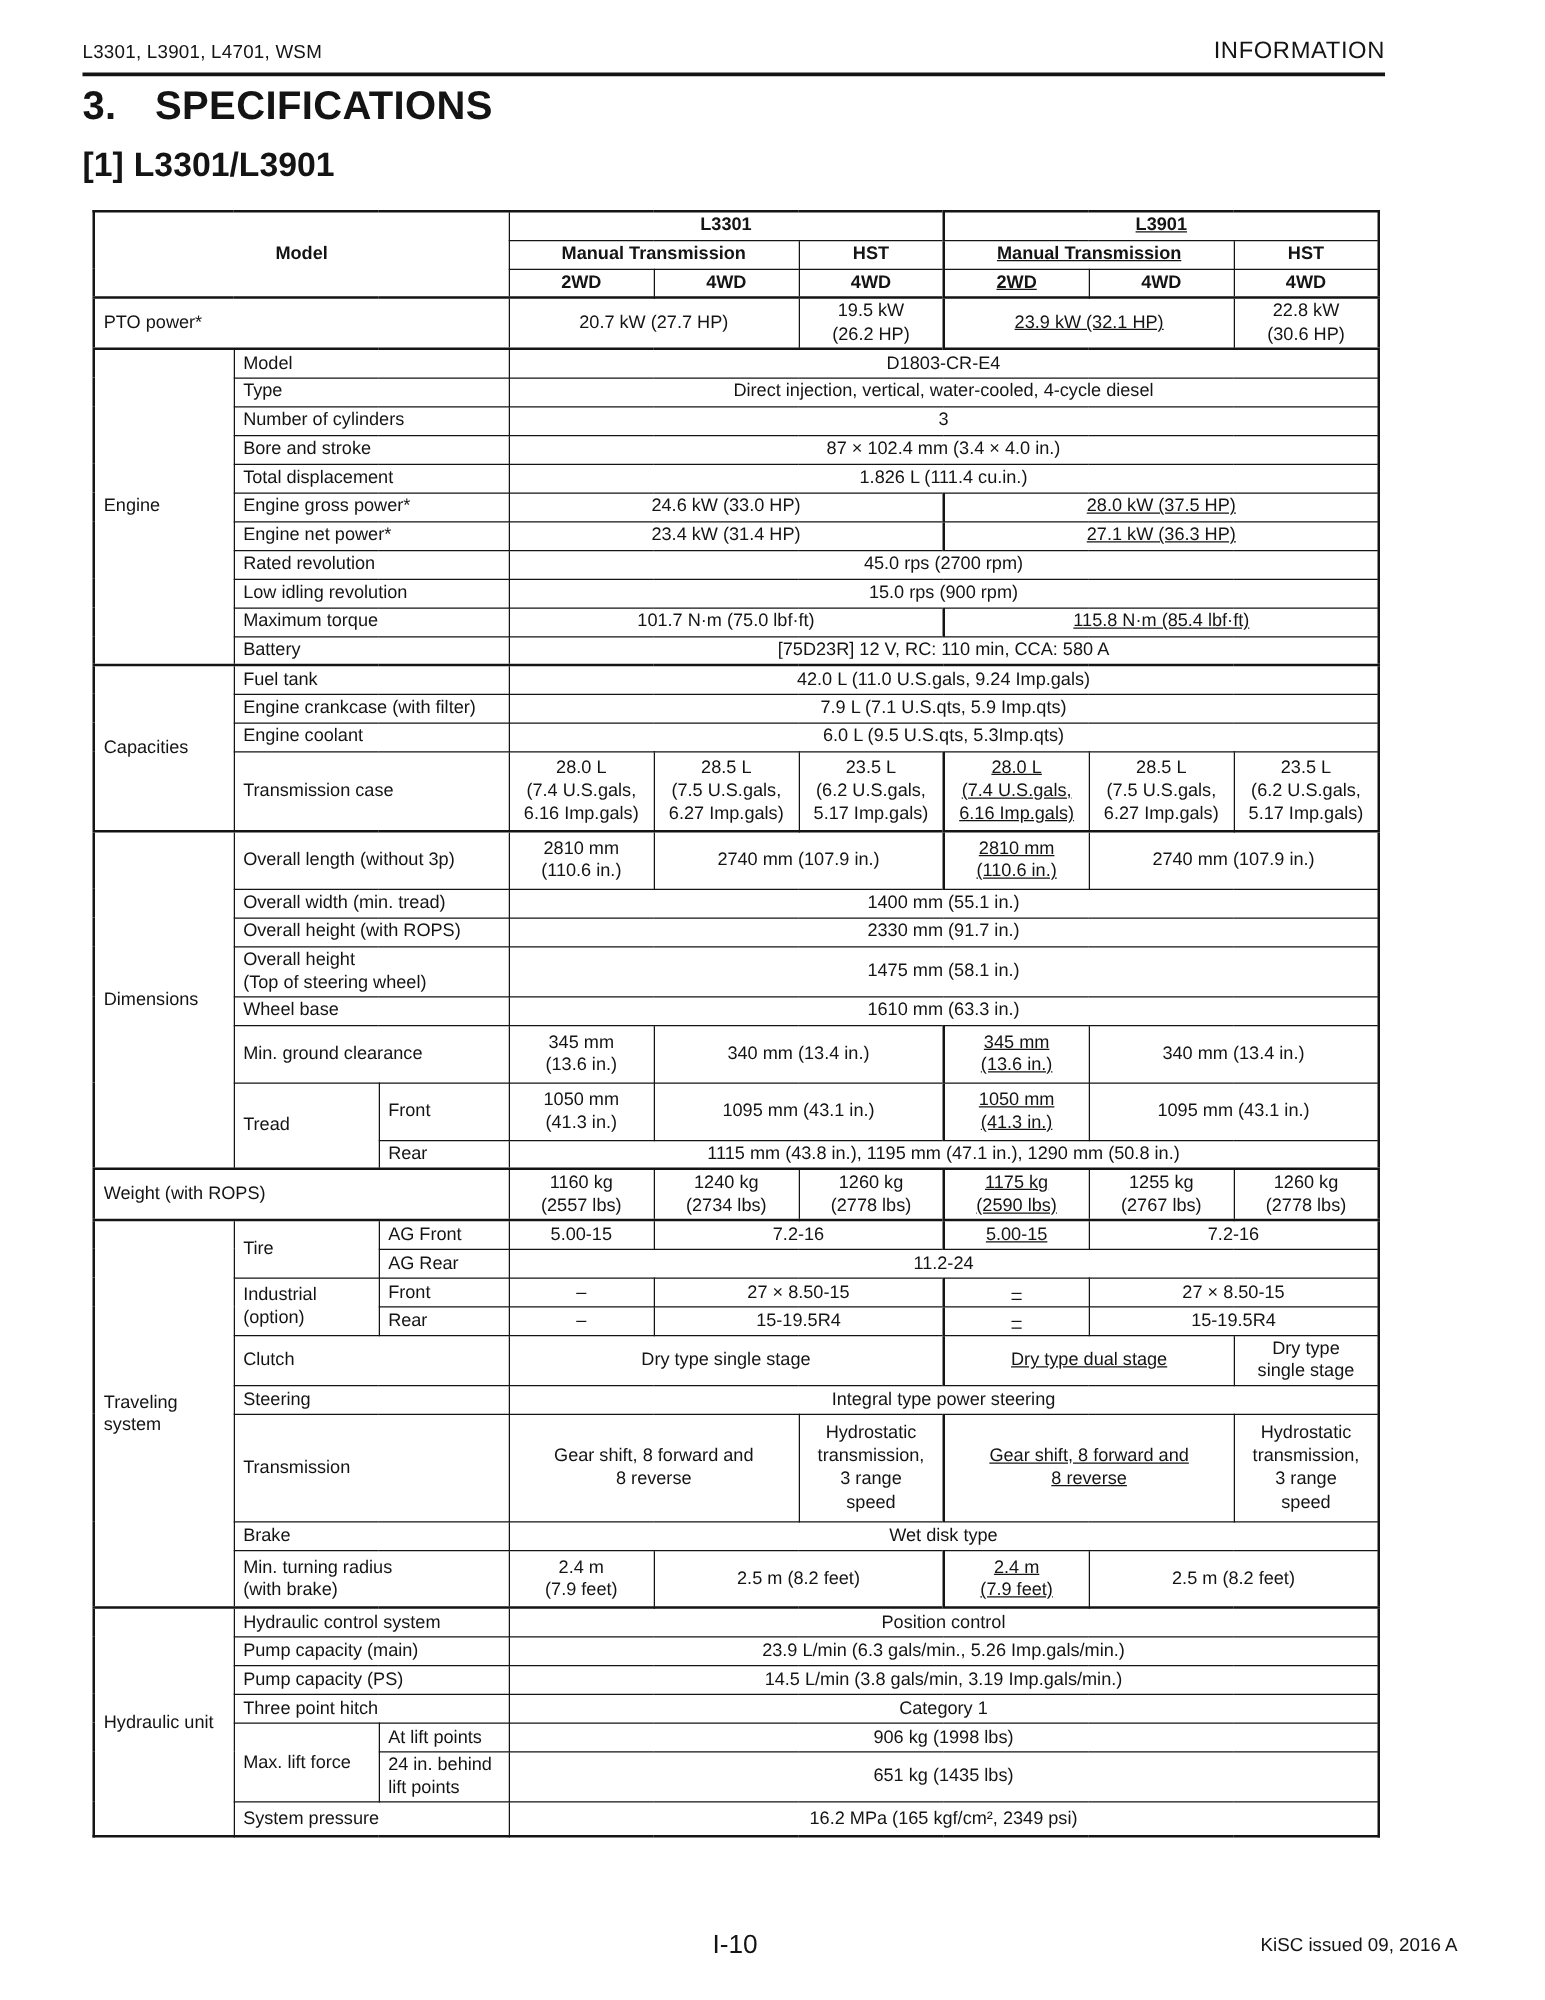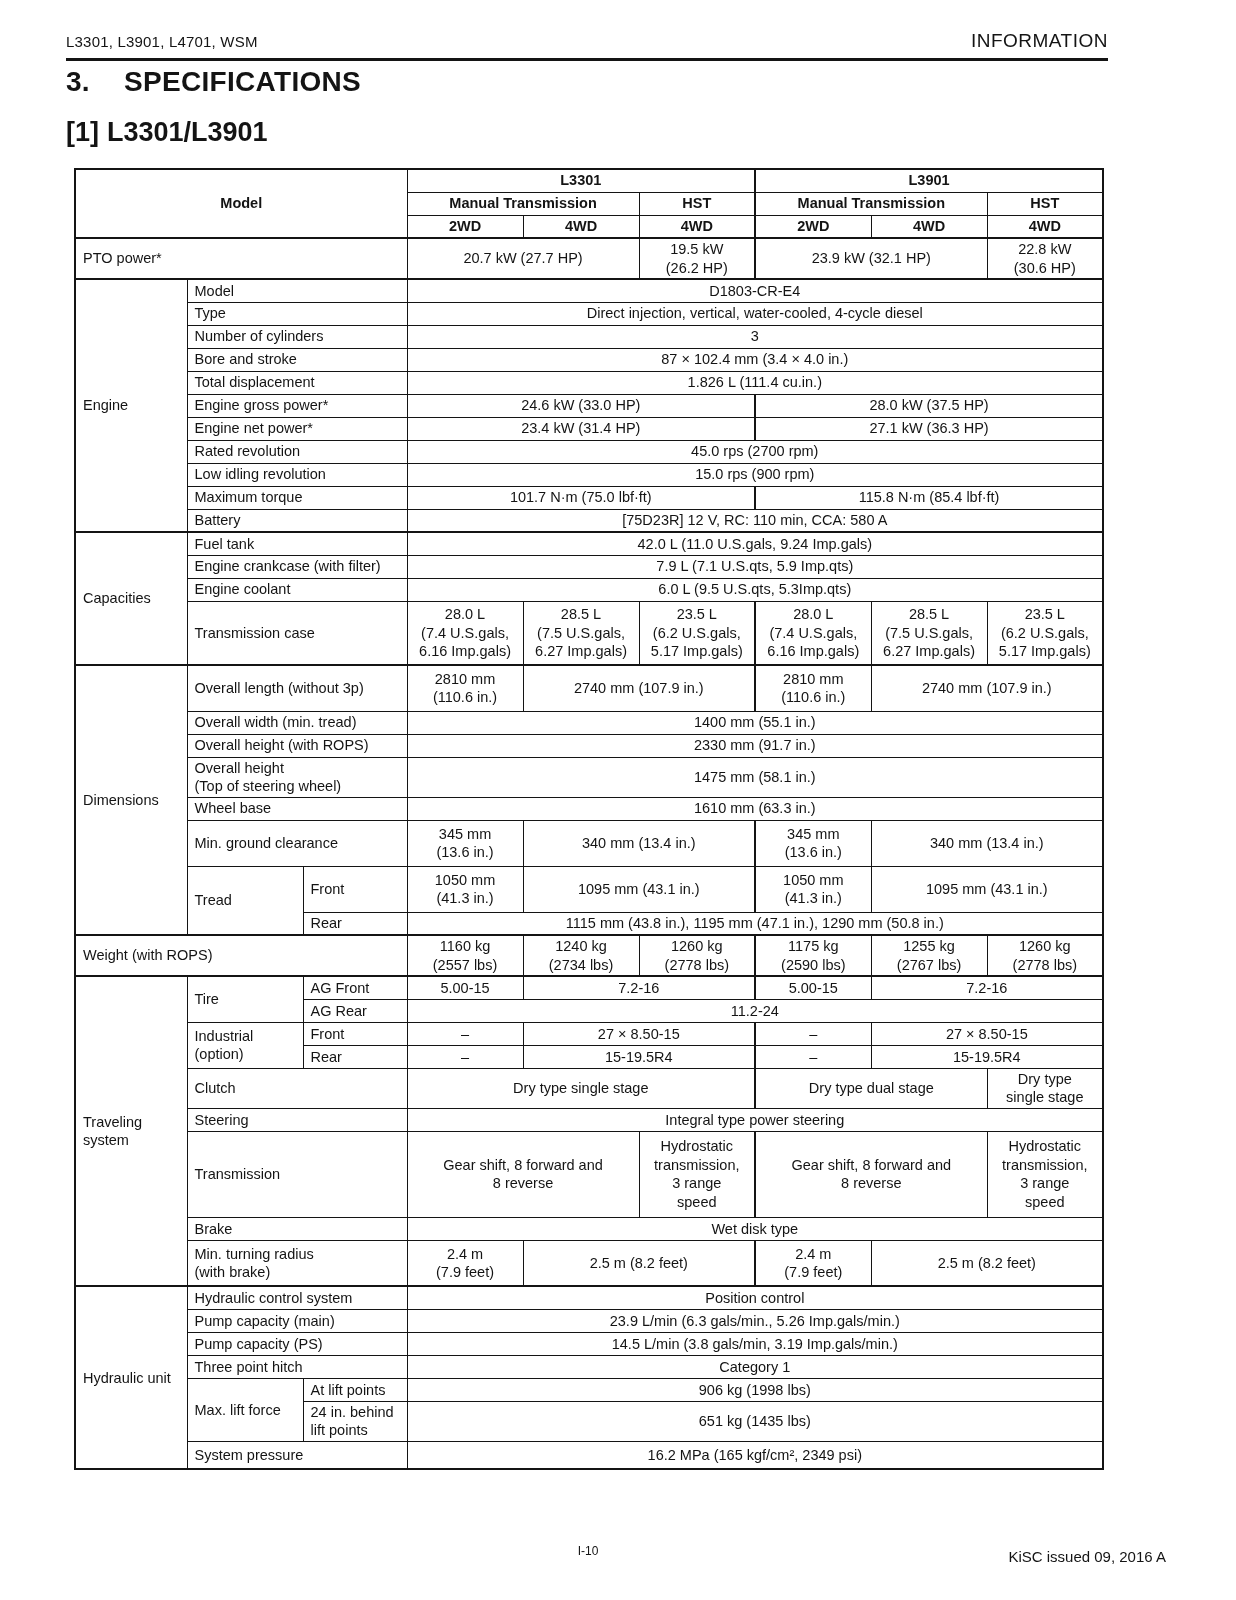--- a/index.html
+++ b/index.html
@@ -5,21 +5,21 @@
   html,body{margin:0;padding:0;}
   body{
     width:1236px;height:1600px;position:relative;overflow:hidden;
     background:#ffffff;color:#141414;
     font-family:"Liberation Sans","DejaVu Sans",sans-serif;
     -webkit-font-smoothing:antialiased;
   }
   .top-left{position:absolute;left:66px;top:33px;font-size:15px;letter-spacing:0.2px;}
   .top-right{position:absolute;right:128px;top:30px;font-size:19px;letter-spacing:0.5px;}
   .header-rule{position:absolute;left:66px;top:58px;width:1042px;height:3px;background:#141414;}
-  .doc-title{position:absolute;left:66px;top:66px;font-size:28px;font-weight:bold;letter-spacing:0.3px;white-space:nowrap;}
+  .doc-title{position:absolute;left:66px;top:66px;font-size:32px;font-weight:bold;letter-spacing:0.3px;white-space:nowrap;}
   .doc-title .num{display:inline-block;width:58px;}
   .doc-subtitle{position:absolute;left:66px;top:117px;font-size:27px;font-weight:bold;white-space:nowrap;}
   .doc-subtitle .num{display:inline-block;width:41px;}
 
   .spec-table{
     position:absolute;left:74px;top:168px;width:1028px;
     border-collapse:collapse;table-layout:fixed;
     border:2.5px solid #141414;
     font-size:14.5px;line-height:1.28;
   }
@@ -27,23 +27,23 @@
     border:1px solid #141414;
     text-align:center;vertical-align:middle;
     padding:1px 3px;
     white-space:pre-line;
     overflow:hidden;
   }
   .spec-table td.lbl{text-align:left;padding-left:7px;}
   .spec-table td.grp{text-align:left;padding-left:7px;}
   .spec-table td.hdr{font-weight:bold;}
   .spec-table td.tt{border-top:2.5px solid #141414;}
-  .spec-table td.gl{border-left:2.5px solid #141414;}
-
-  .page-num{position:absolute;left:0;top:1544px;width:1176px;text-align:center;font-size:12px;}
+  .spec-table td.gl{border-left:2.5px solid #141414;text-decoration:underline;}
+
+  .page-num{position:absolute;left:0;top:1544px;width:1176px;text-align:center;font-size:21px;}
   .issue-note{position:absolute;right:70px;top:1548px;font-size:15px;}
 </style>
 </head>
 <body>
 
 <div class="top-left">L3301, L3901, L4701, WSM</div>
 <div class="top-right">INFORMATION</div>
 <div class="header-rule"></div>
 
 <div class="doc-title"><span class="num">3.</span><span>SPECIFICATIONS</span></div>

